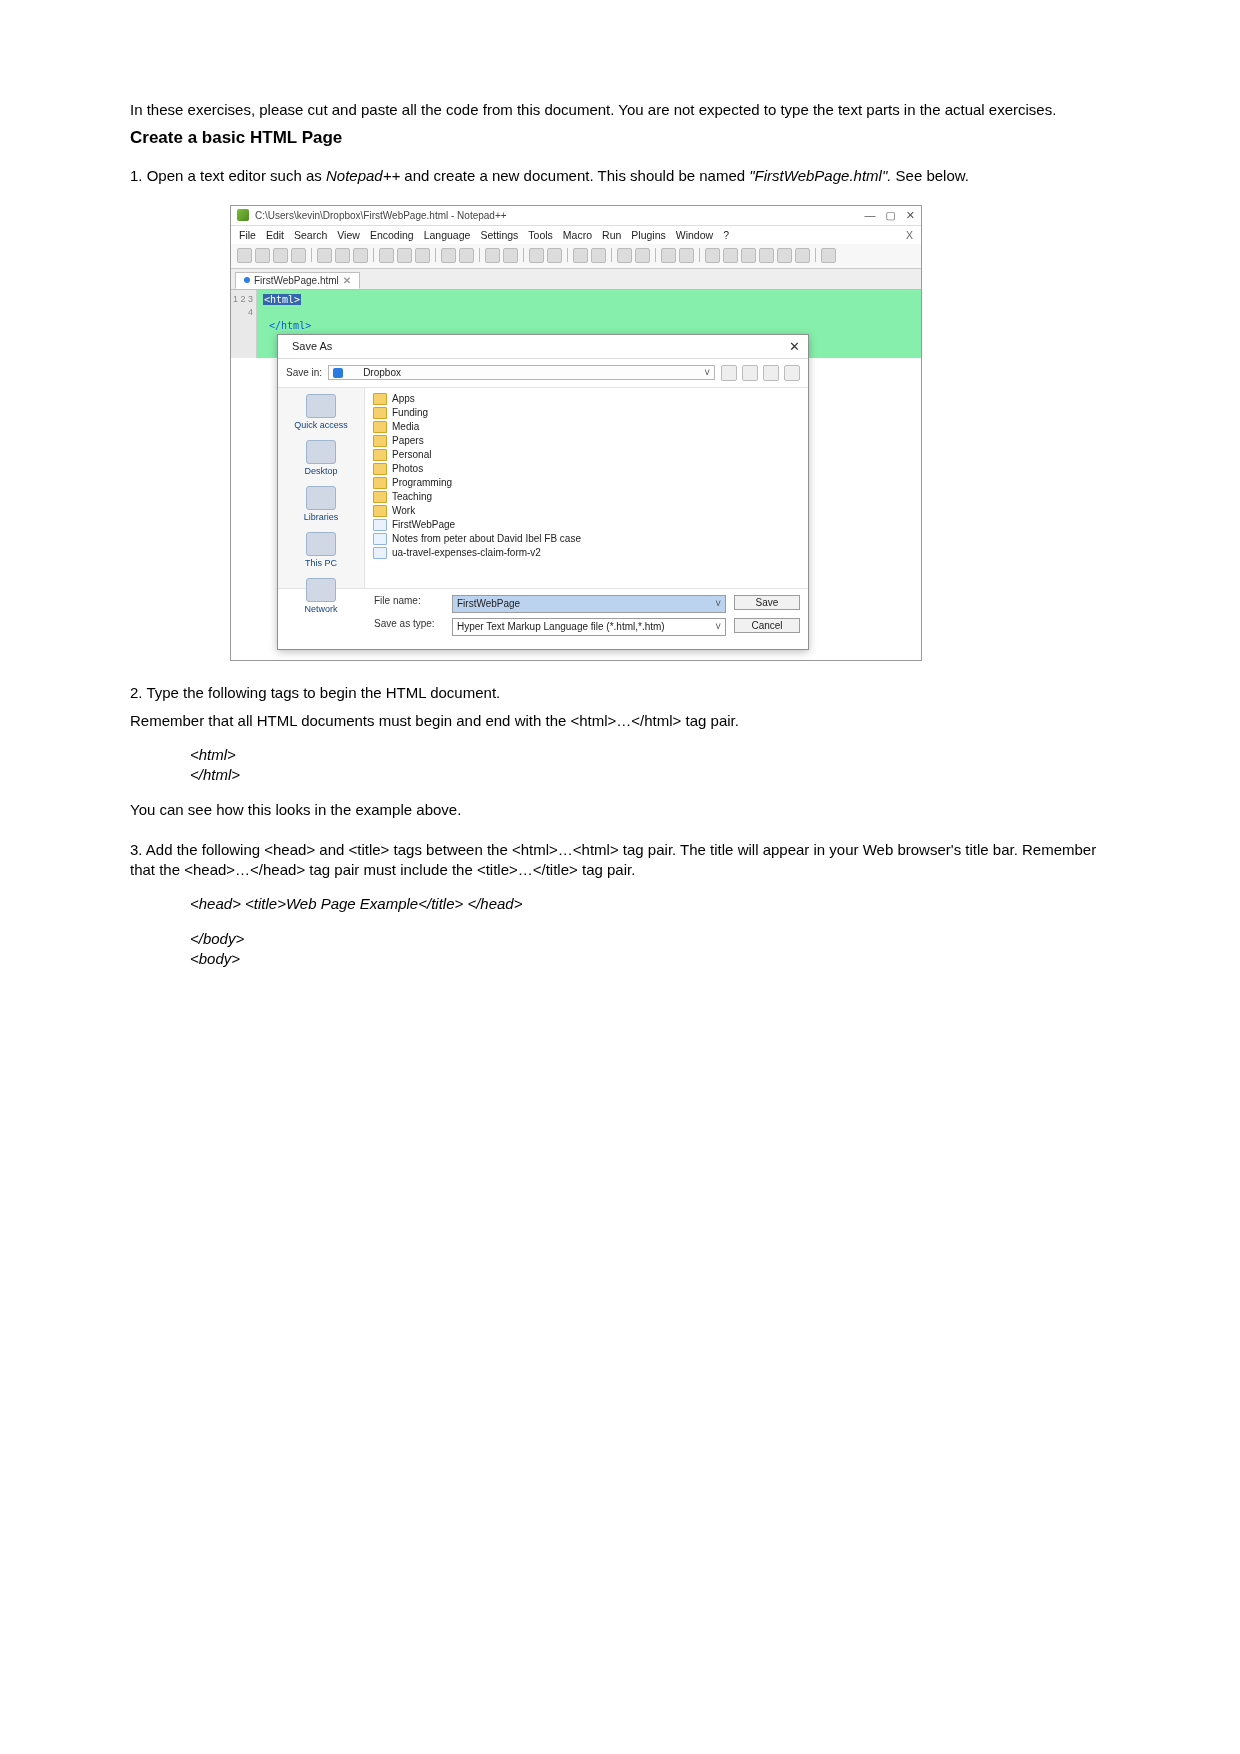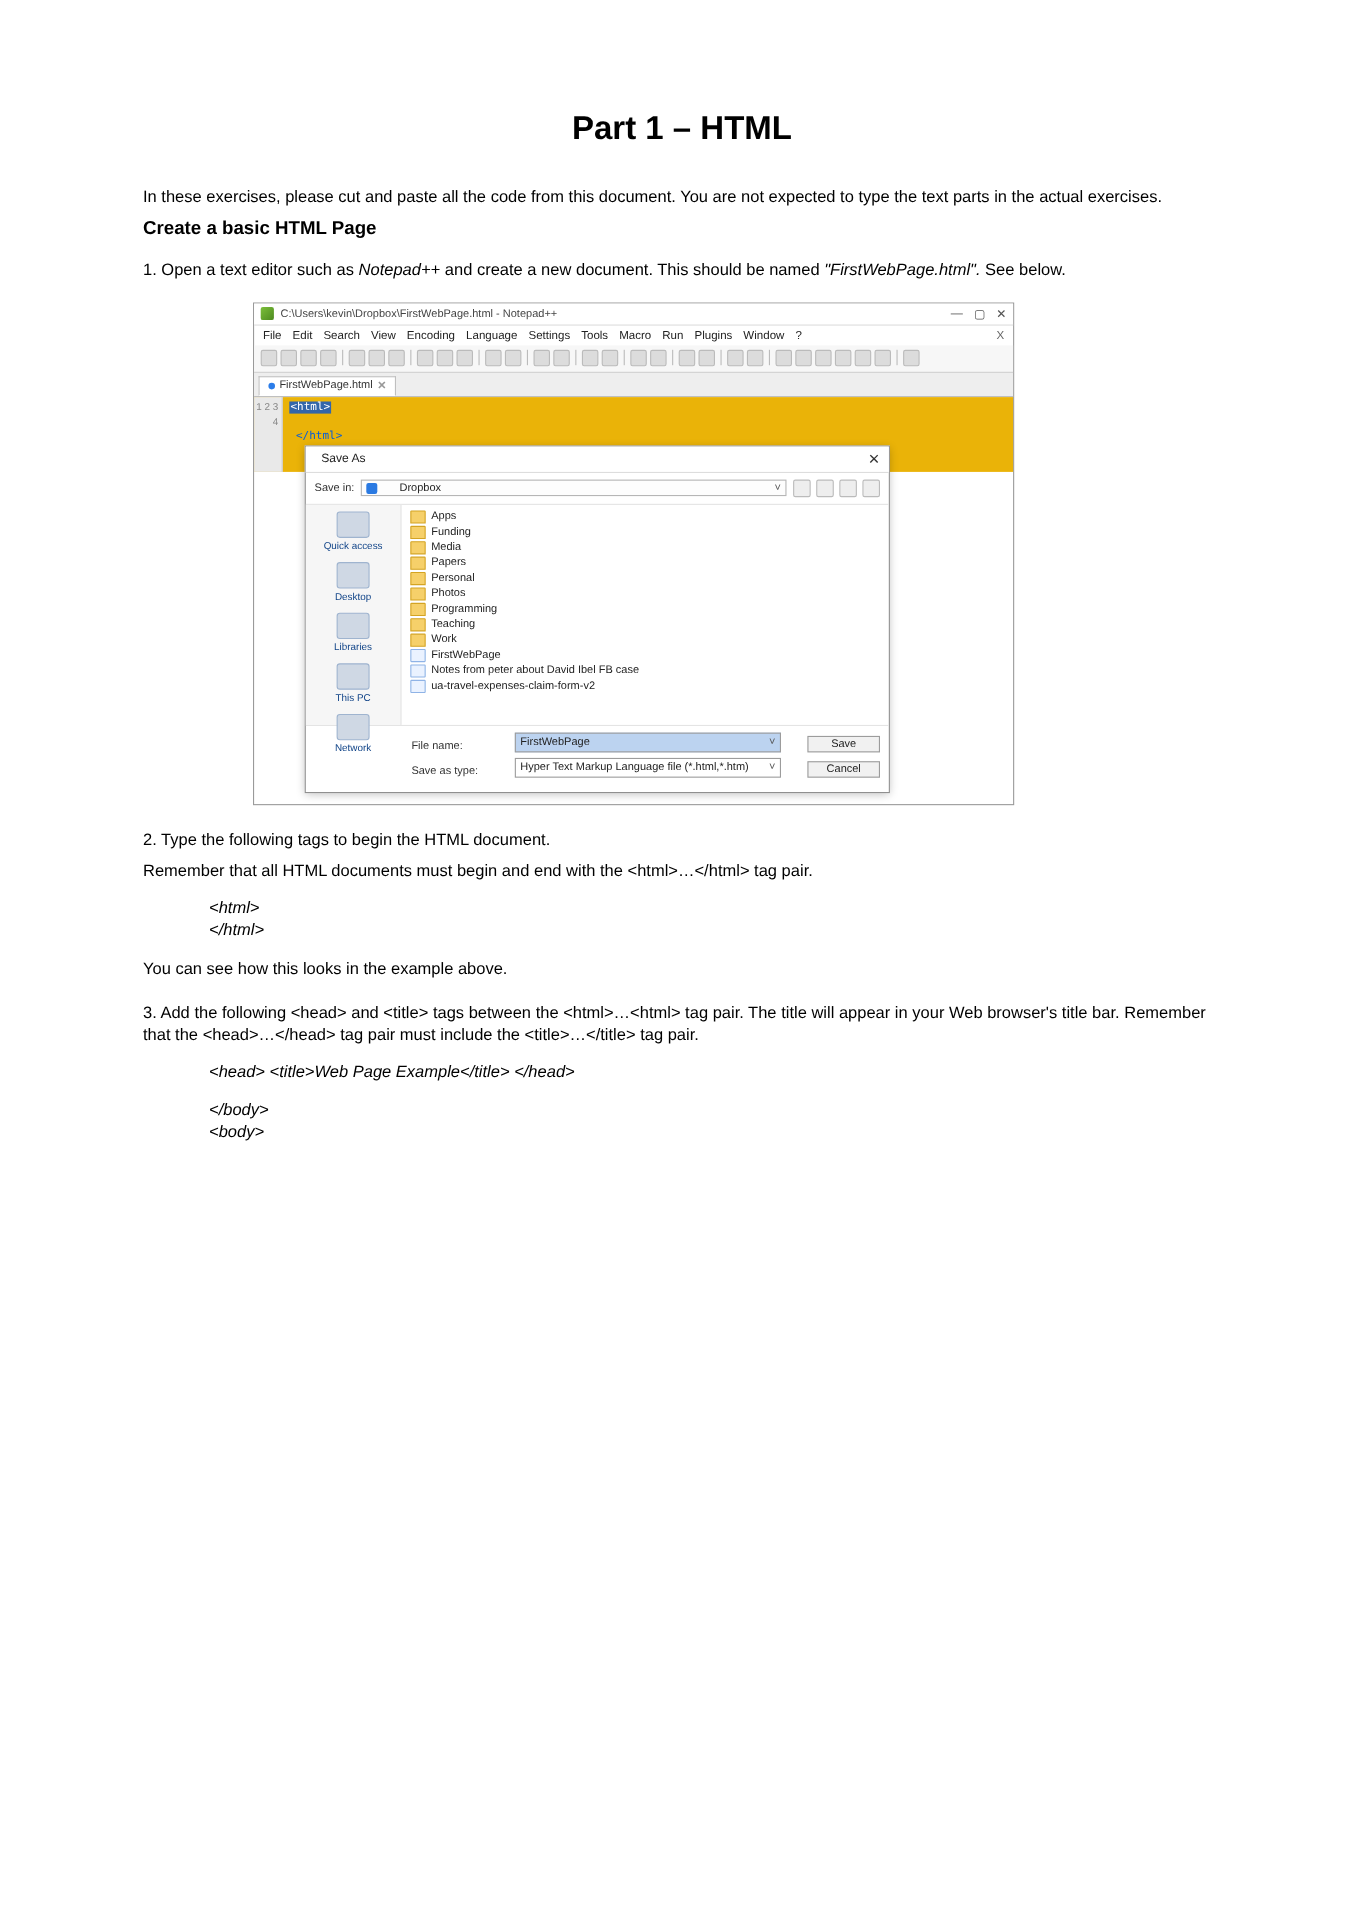--- a/index.html
+++ b/index.html
@@ -101,21 +101,21 @@
       border: 1px solid #bfbfbf;
       border-bottom: 1px solid #fff;
       padding: 2px 8px;
       font-size: 10px;
       color: #333;
     }
     .npp-tab .tab-dot { width:6px;height:6px;background:#2b7de9;border-radius:50%; }
     .npp-tab .tab-x { color:#999; font-weight:bold; }
     .npp-editor {
       display: flex;
-      background: #eab308;
+      background: #86efac;
       height: 68px;
     }
     .gutter {
       width: 22px;
       background: #e9e9e9;
       border-right: 1px solid #ccc;
       font-size: 9px;
       color: #888;
       text-align: right;
       padding: 3px 3px 0 0;
@@ -215,22 +215,22 @@
       border: 1px solid #d4a423;
       border-radius: 1px 1px 0 0;
     }
     .fico.file { background:#eaf2ff;border-color:#8fb3e6;border-radius:1px; }
     .saveas-bottom {
       border-top: 1px solid #e4e4e4;
       padding: 6px 8px 8px 96px;
     }
     .saveas-field {
       display: flex;
-      align-items: flex-end;
-      gap: 24px;
+      align-items: flex-start;
+      gap: 8px;
       margin-bottom: 5px;
     }
     .saveas-field .flbl { width: 70px; text-align: left; color:#333; }
     .saveas-field .fbox {
       flex: 1;
       border: 1px solid #9c9c9c;
       background: #fff;
       padding: 1px 4px;
       font-size: 10px;
       height: 14px;
@@ -244,21 +244,20 @@
       border: 1px solid #9c9c9c;
       background: #f1f1f1;
       font-size: 10px;
       padding: 1px 0;
     }
   </style>
 </head>
 <body>
 
 <div class="page">
-  <h1 class="title">Part 1 – HTML</h1>
 
   <p>In these exercises, please cut and paste all the code from this document. You are not expected to type the text parts in the actual exercises.</p>
 
   <div class="section-heading">Create a basic HTML Page</div>
 
   <p>
     <span>1. Open a text editor such as </span><span class="italic">Notepad++</span><span> and create a new document. This should be named </span><span class="italic">"FirstWebPage.html".</span><span> See below.</span>
   </p>
 
   <div class="screenshot-wrap">

